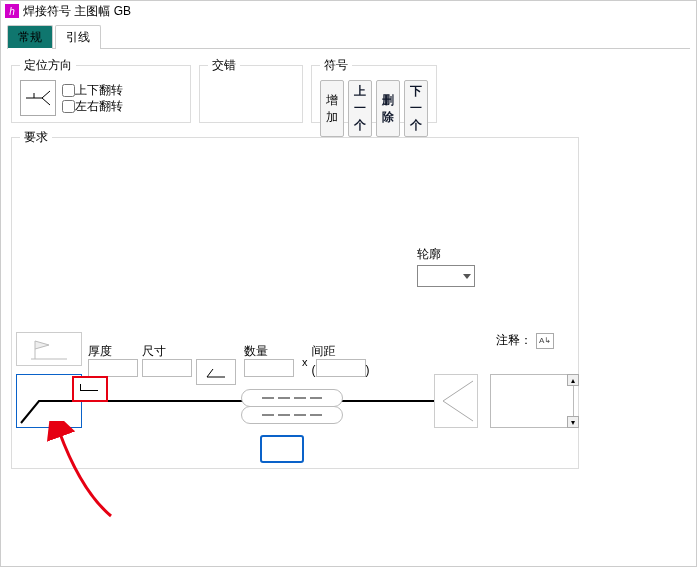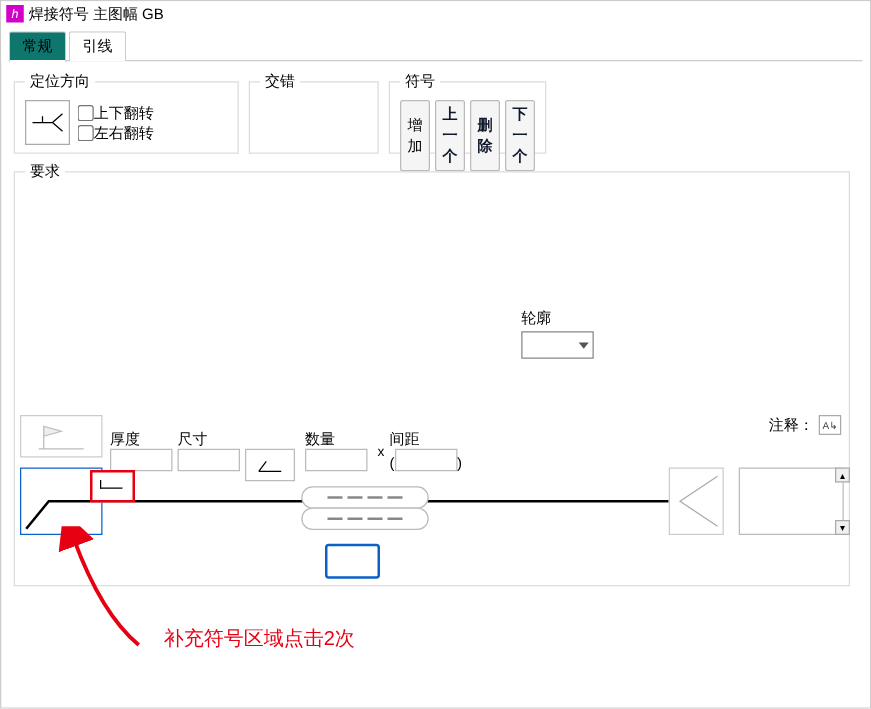--- a/index.html
+++ b/index.html
@@ -141,21 +141,21 @@
     font-size: 12px;
     border-radius: 2px;
     cursor: pointer;
   }
   .sym-buttons button:disabled {
     color: #0f172a;
     cursor: default;
     font-weight: bold;
   }
   .fs-req {
-    width: 669px;
+    width: 568px;
     margin-top: 6px;
     padding: 6px 8px 14px 8px;
     position: relative;
     min-height: 340px;
   }
   .contour-block {
     position: absolute;
     left: 405px;
     top: 100px;
   }
@@ -232,23 +232,24 @@
     padding: 0 4px 2px 4px;
     font-size: 11px;
   }
   .parens {
     display: flex;
     align-items: flex-end;
     padding-bottom: 2px;
   }
   .note-block {
     position: absolute;
-    right: 6px;
+    right: 24px;
     top: 186px;
     display: flex;
+    align-items: center;
     gap: 4px;
   }
   .note-block .icon {
     width: 16px;
     height: 14px;
     border: 1px solid #aaa;
     background: #fff;
     font-size: 8px;
     display: flex;
     align-items: center;
@@ -545,15 +546,14 @@
   </div>
 
   <svg class="annotation-arrow" viewBox="0 0 80 100">
     <defs>
       <marker id="ah" markerWidth="10" markerHeight="10" refX="2" refY="5" orient="auto">
         <path d="M0 0 L10 5 L0 10 Z" fill="#e60012"></path>
       </marker>
     </defs>
     <path d="M70 95 Q40 70 18 10" stroke="#e60012" stroke-width="3" fill="none" marker-end="url(#ah)"></path>
   </svg>
-  <div class="annotation-text">补充符号区域点击2次</div>
 
 </div>
 
 </body></html>

